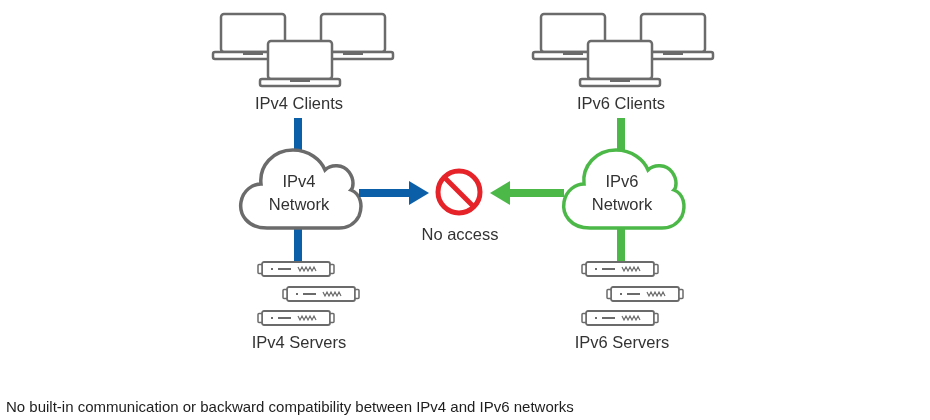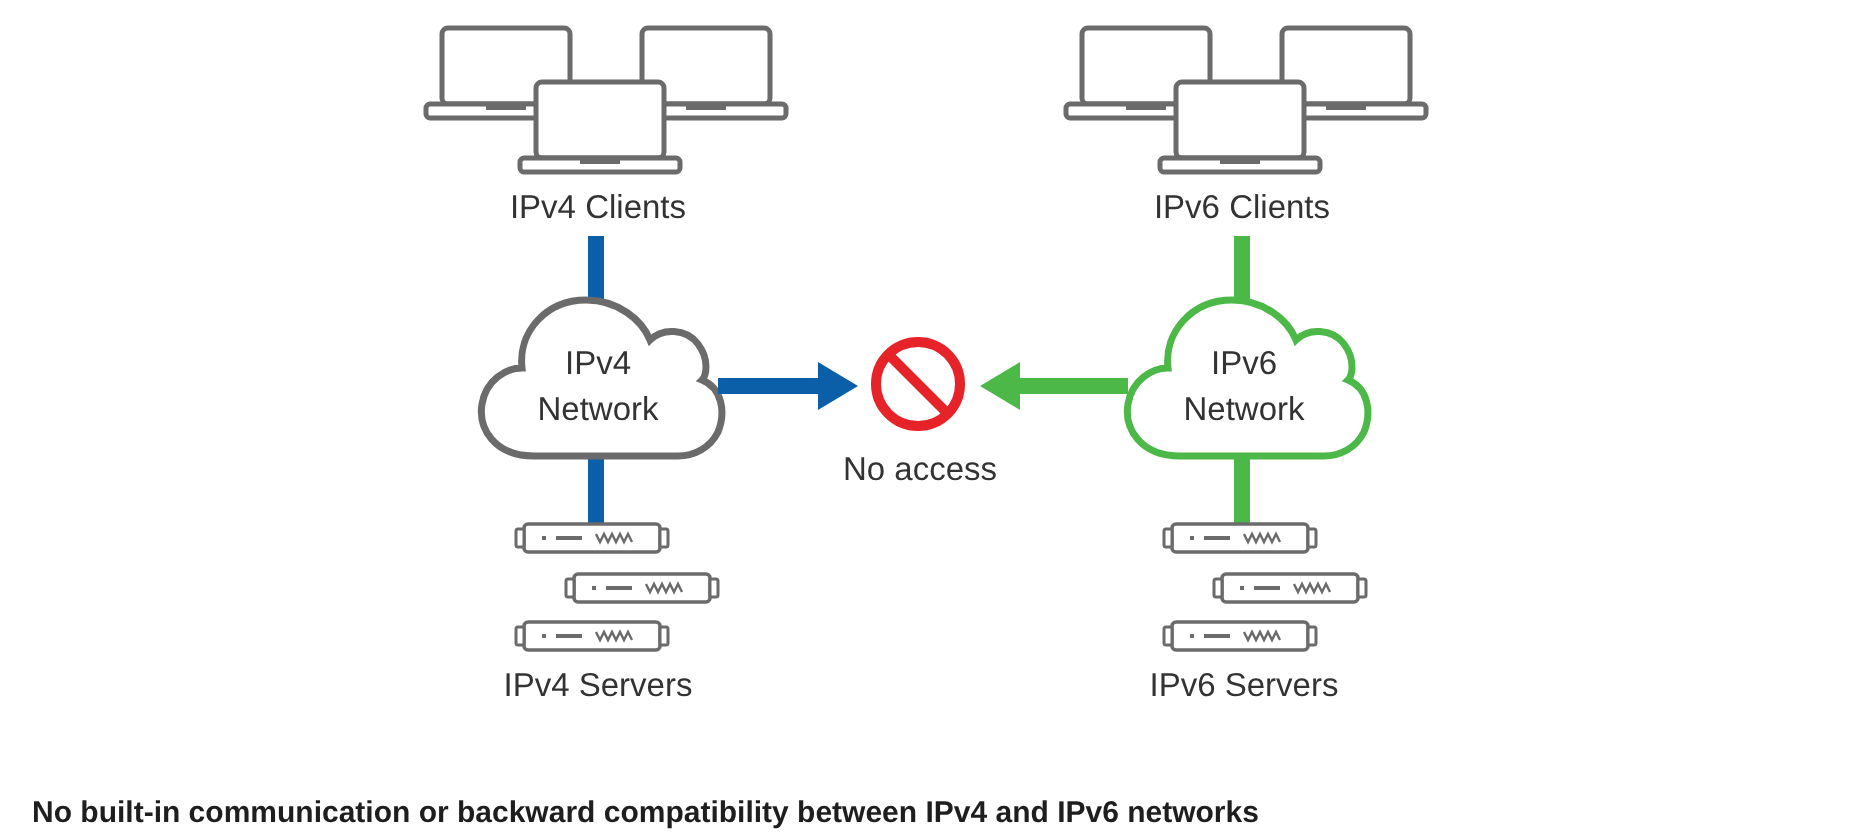--- a/index.html
+++ b/index.html
@@ -1,21 +1,21 @@
 <!DOCTYPE html>
 <html><head>
   <meta charset="utf-8">
   <style>
     html, body { margin: 0; padding: 0; background: #ffffff; }
     body { width: 930px; height: 420px; position: relative; overflow: hidden;
            font-family: "Liberation Sans", sans-serif; }
     svg#diagram { position: absolute; left: 0; top: 0; }
     .lbl { font-family: "Liberation Sans", sans-serif; font-size: 16.5px; fill: #333333; }
-    .caption { position: absolute; left: 16px; top: 398px; font-family: "Liberation Sans", sans-serif;
-               font-weight: bold; font-size: 15px; color: #1e1e1e; white-space: nowrap; }
+    .caption { position: absolute; left: 6px; top: 398px; font-family: "Liberation Sans", sans-serif;
+               font-weight: normal; font-size: 15px; color: #1e1e1e; white-space: nowrap; }
   </style>
 </head>
 <body>
 
 <svg id="diagram" width="930" height="420" viewBox="0 0 930 420">
   <defs>
 
     <g id="laptop">
       <rect x="0" y="0" width="64" height="38" rx="3" fill="#ffffff" stroke="#6b6b6b" stroke-width="2.5"></rect>
       <rect x="-8" y="38" width="80" height="7" rx="2" fill="#ffffff" stroke="#6b6b6b" stroke-width="2.5"></rect>

